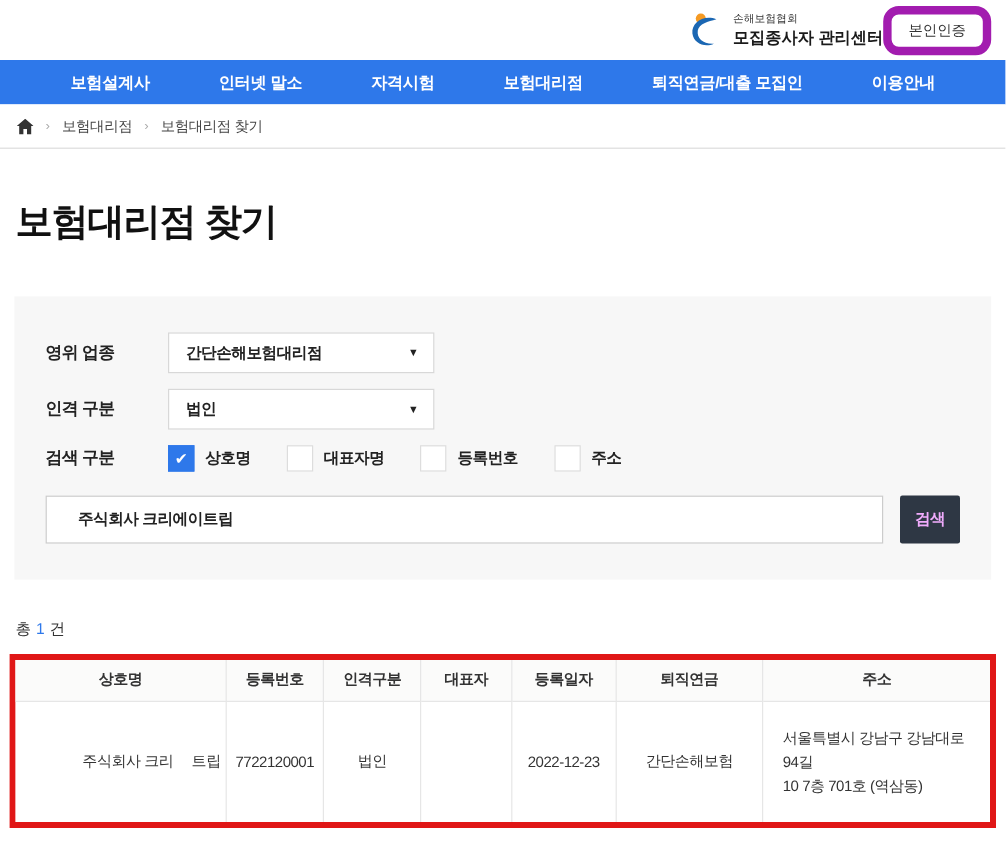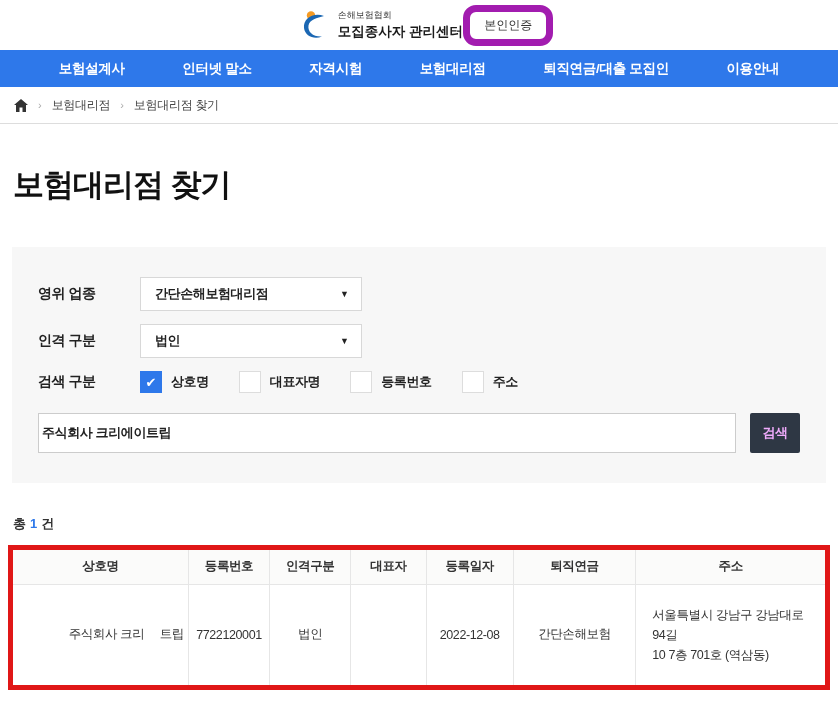--- a/index.html
+++ b/index.html
@@ -5,21 +5,21 @@
   * { margin:0; padding:0; box-sizing:border-box; }
   html,body { background:#fff; }
   body {
     width:838px; height:704px; margin:0 auto; position:relative;
     font-family:"Liberation Sans","DejaVu Sans",sans-serif; color:#222;
     overflow:hidden;
   }
 
   
   .site-header {
-    height:50px; display:flex; align-items:center; justify-content:center;
+    height:50px; display:flex; align-items:center; justify-content:flex-end;
     padding:0 12px 0 26px; background:#fff;
   }
   .logo-wrap { display:flex; align-items:center; gap:7px; cursor:pointer; }
   .logo-text .sub { font-size:9px; color:#333; letter-spacing:0; margin-bottom:1px; }
   .logo-text .main { font-size:13.5px; font-weight:bold; color:#1a1a1a; }
   .auth-btn {
     border:7px solid #a21caf; border-radius:13px; background:#fff;
     font-size:12px; color:#333; padding:5px 14px; cursor:pointer;
     font-family:inherit;
   }
@@ -71,36 +71,36 @@
   .checkbox {
     width:22px; height:22px; border:1px solid #ddd; background:#fff;
     display:flex; align-items:center; justify-content:center; flex:0 0 22px;
   }
   .checkbox.checked { background:#2e78ea; border-color:#2e78ea; }
   .checkbox .tick { color:#fff; font-size:13px; line-height:1; }
   .check-label { font-size:13px; font-weight:bold; color:#222; letter-spacing:-0.4px; }
   .search-row { display:flex; align-items:stretch; gap:14px; margin-bottom:0; }
   .search-input {
     flex:1; height:40px; border:1px solid #ccc; background:#fff;
-    font-size:13px; font-weight:bold; color:#222; padding:0 3px;
+    font-size:13px; font-weight:bold; color:#222; padding:0 26px;
     font-family:inherit; letter-spacing:-0.4px; outline:none;
   }
   .search-btn {
     width:50px; height:40px; background:#2e3744; color:#f0abfc; border:none;
     font-size:13px; font-weight:bold; cursor:pointer; border-radius:2px;
     font-family:inherit; letter-spacing:-0.5px;
   }
 
   
   .results-head {
     display:flex; align-items:flex-end; justify-content:space-between;
     margin:32px 13px 12px 13px;
   }
   .results-title { font-size:17px; font-weight:bold; color:#111; letter-spacing:-0.6px; }
-  .results-count { font-size:13px; color:#333; letter-spacing:-0.3px;font-weight:bold; }
+  .results-count { font-size:13px; color:#333; letter-spacing:-0.3px; }
   .results-count .cnt { color:#2e78ea; padding:0 1px; }
 
   .table-annotation {
     margin:0 8px; border:5px solid #e01717;
   }
   table.results-table { width:100%; border-collapse:collapse; background:#fff; }
   .results-table th {
     height:34px; background:#fbfbfa; font-size:12.5px; font-weight:bold;
     color:#333; border-right:1px solid #e6e6e6; border-bottom:1px solid #e6e6e6;
     letter-spacing:-0.4px; font-family:inherit;
@@ -244,21 +244,21 @@
         <th>퇴직연금</th>
         <th>주소</th>
       </tr>
     </thead>
     <tbody>
       <tr>
         <td class="cell-name">주식회사 크리&nbsp;&nbsp;&nbsp;&nbsp;&nbsp;트립</td>
         <td>7722120001</td>
         <td>법인</td>
         <td></td>
-        <td>2022-12-08</td>
+        <td>2022-12-23</td>
         <td>간단손해보험</td>
         <td class="cell-addr">서울특별시 강남구 강남대로94길
 10 7층 701호 (역삼동)</td>
       </tr>
     </tbody>
   </table>
 </div>
 
 <div class="pagination">
   <button class="page-btn">1</button>

